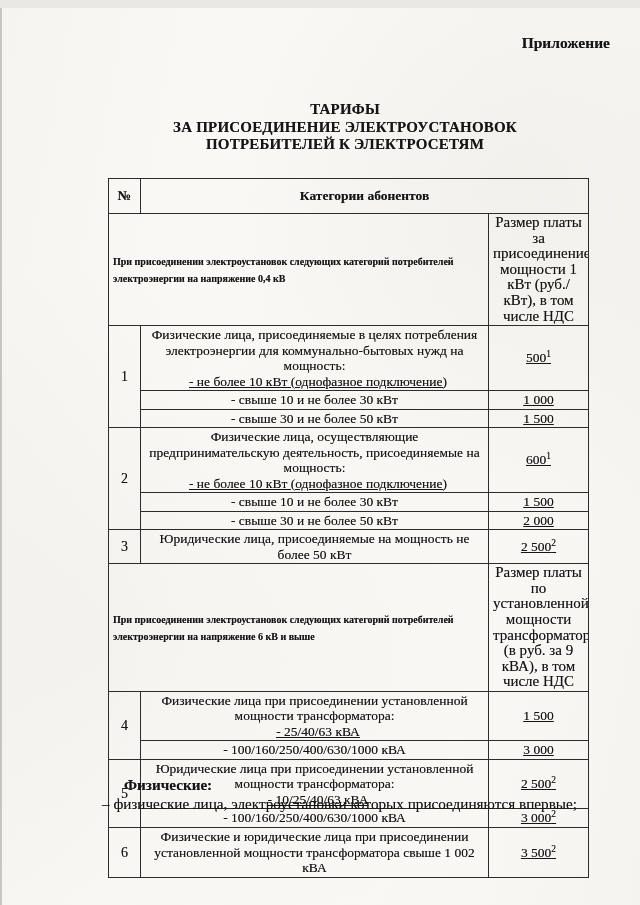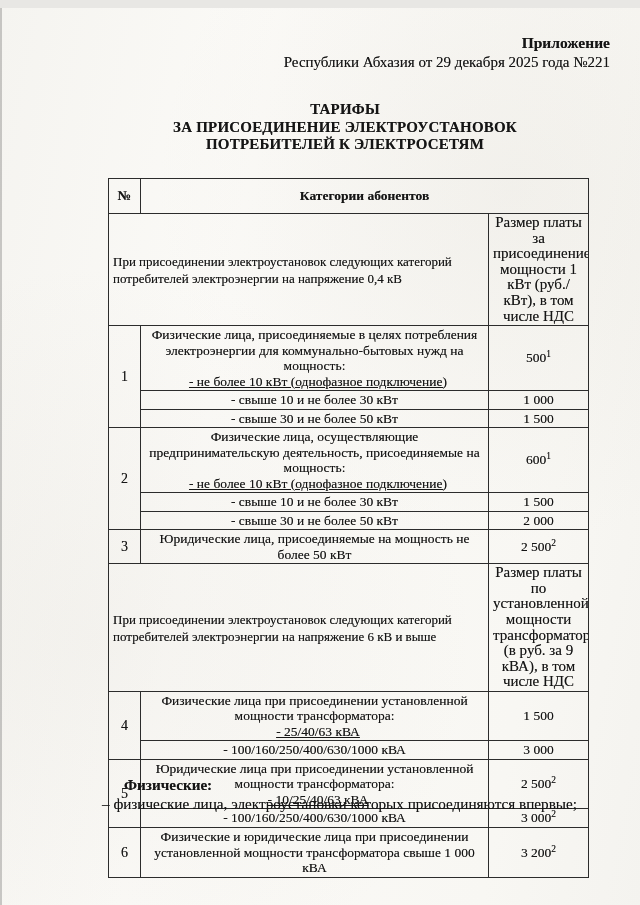--- a/index.html
+++ b/index.html
@@ -60,35 +60,35 @@
     padding: 1px 4px;
     vertical-align: middle;
     overflow: hidden;
   }
   .c  { text-align: center; }
   .b  { font-weight: bold; }
   .num { font-size: 14px; }
   .cat { text-align: center; vertical-align: top; padding: 1px 4px 1px 5px; }
   .cat .item { padding-left: 7px; text-decoration: underline; }
   .sect {
-    font-weight: normal;
+    font-weight: bold;
     text-align: left;
     padding: 4px 8px 4px 6px;
-    font-size: 13px;
+    font-size: 10px;
     line-height: 17px;
     vertical-align: middle;
   }
   .phdr {
     font-weight: normal;
     font-size: 15px;
     line-height: 15.6px;
     padding: 3px 1px;
     vertical-align: middle;
   }
-  .price { white-space: nowrap; }
+  .price { white-space: nowrap; text-decoration: underline; }
   .price sup { font-size: 9.5px; line-height: 0; }
   .vb { vertical-align: bottom; padding-bottom: 2px; }
 
   tr.rh  { height: 35px; }
   tr.rs1 { height: 73px; }
   tr.r1a { height: 62px; }
   tr.rsub{ height: 17px; }
   tr.r2a { height: 48px; }
   tr.r3  { height: 34px; }
   tr.rs2 { height: 90px; }
@@ -107,21 +107,20 @@
   .notes .heading { font-weight: bold; text-indent: 69px; text-align: left; }
   .notes p { margin: 0; text-indent: 47px; }
 </style>
 </head>
 <body>
 
 <div class="page soft">
 
   <div class="doc-header">
     <div class="b1">Приложение</div>
-    <div>Республики Абхазия от 29 декабря 2025 года №221</div>
   </div>
 
   <div class="doc-title">
     <div>ТАРИФЫ</div>
     <div>ЗА ПРИСОЕДИНЕНИЕ ЭЛЕКТРОУСТАНОВОК</div>
     <div>ПОТРЕБИТЕЛЕЙ К ЭЛЕКТРОСЕТЯМ</div>
   </div>
 
   <table class="tariff">
     <colgroup>
@@ -206,22 +205,22 @@
         </td>
         <td class="c price"><span>2 500</span><sup>2</sup></td>
       </tr>
       <tr class="rsub">
         <td class="cat item">- 100/160/250/400/630/1000 кВА</td>
         <td class="c price"><span>3 000</span><sup>2</sup></td>
       </tr>
 
       <tr class="r6">
         <td class="c num">6</td>
-        <td class="cat" style="vertical-align:middle">Физические и юридические лица при присоединении установленной мощности трансформатора свыше 1 000 кВА</td>
-        <td class="c price"><span>3 200</span><sup>2</sup></td>
+        <td class="cat" style="vertical-align:middle">Физические и юридические лица при присоединении установленной мощности трансформатора свыше 1 002 кВА</td>
+        <td class="c price"><span>3 500</span><sup>2</sup></td>
       </tr>
     </tbody>
   </table>
 
   <div class="notes">
     <div class="heading">Физические:</div>
     <p>– физические лица, электроустановки которых присоединяются впервые;</p>
   </div>
 
 </div>

